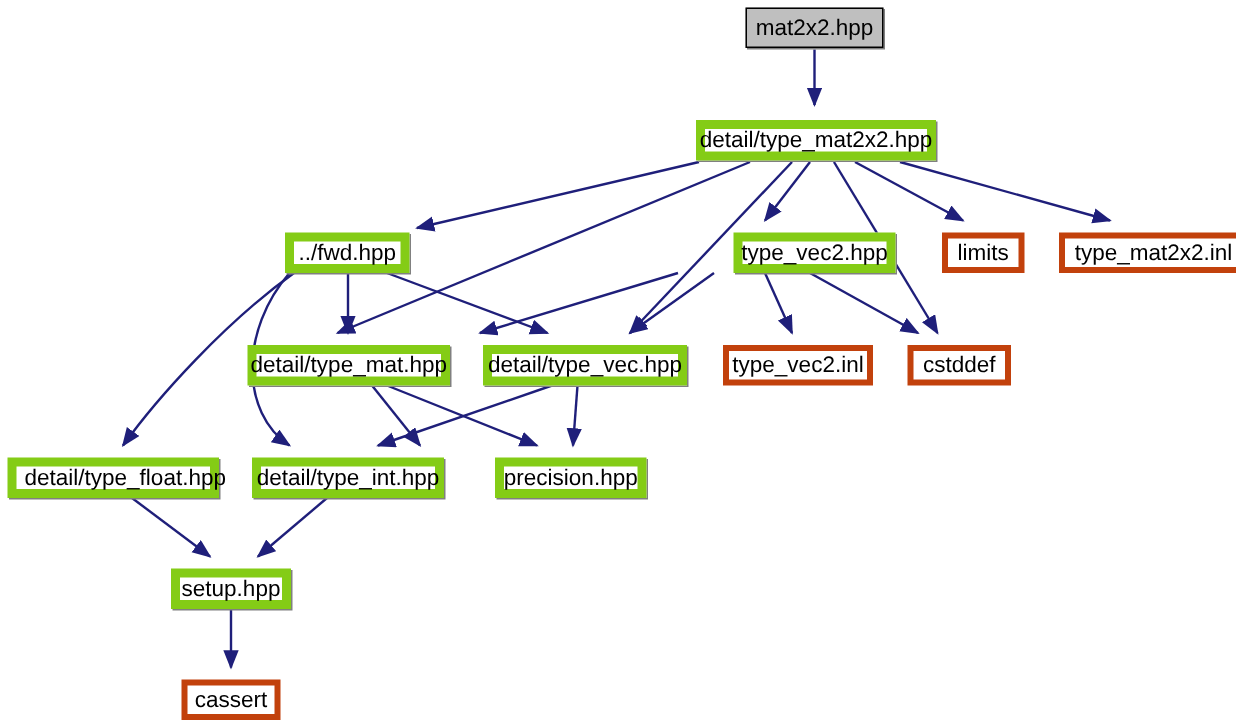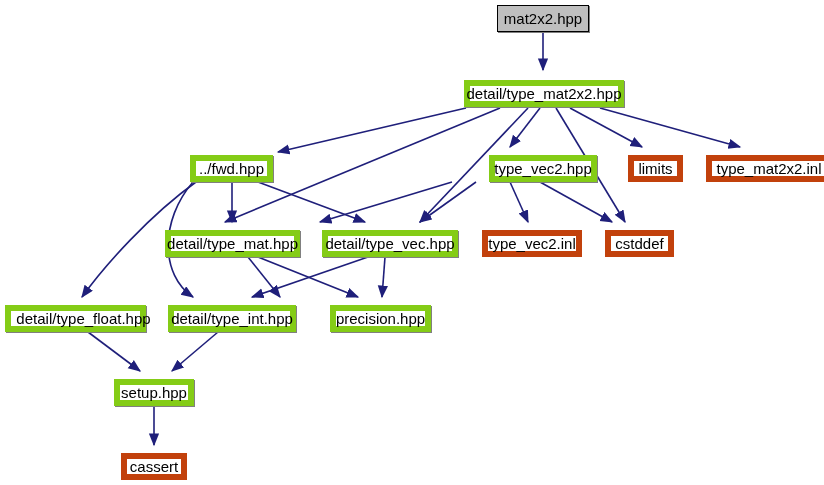--- a/index.html
+++ b/index.html
@@ -13,21 +13,21 @@
     font-size:15px;
     color:#000000;
     white-space:nowrap;
     background:#ffffff;
     border:1px solid #000000;
     letter-spacing:0px;
     line-height:1;
     z-index:5;
   }
   .node.solid{border:6px solid #84cc16;box-shadow:1px 1px 0 0 #808080;}
-  .node.weak{border:6px solid #c2410c;box-shadow:none;}
+  .node.weak{border:4px solid #c2410c;box-shadow:none;}
   .node.current{background:#bfbfbf;border:1px solid #000000;box-shadow:1px 1px 0 0 #808080;}
 </style>
 </head>
 <body>
 
 <div id="graph">
   <svg id="edges" viewBox="0 0 824 485" xmlns="http://www.w3.org/2000/svg">
     <defs>
       <marker id="arrow" markerWidth="9" markerHeight="9" refX="7.2" refY="3.2" orient="auto" markerUnits="strokeWidth">
         <path d="M0,0 L8,3.2 L0,6.4 z" fill="#1f1f7a"></path>

